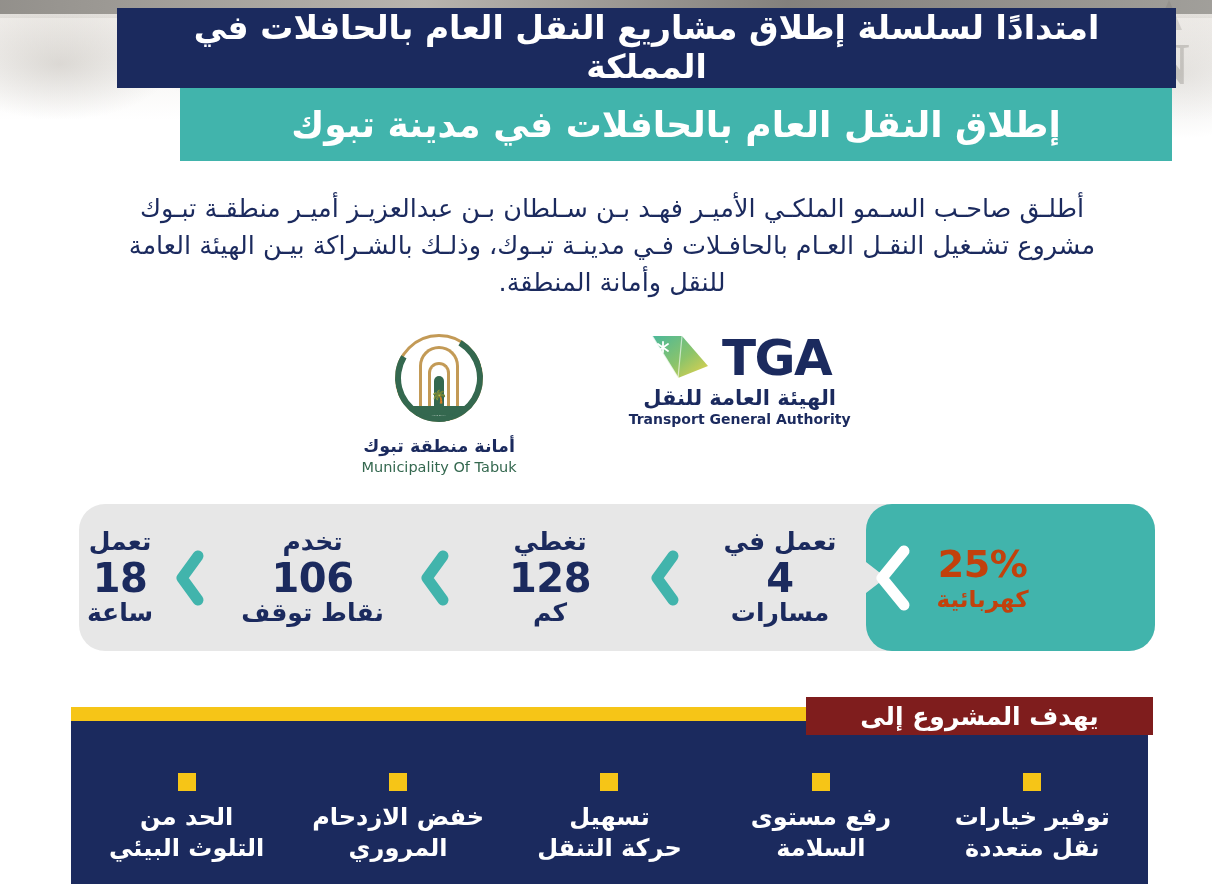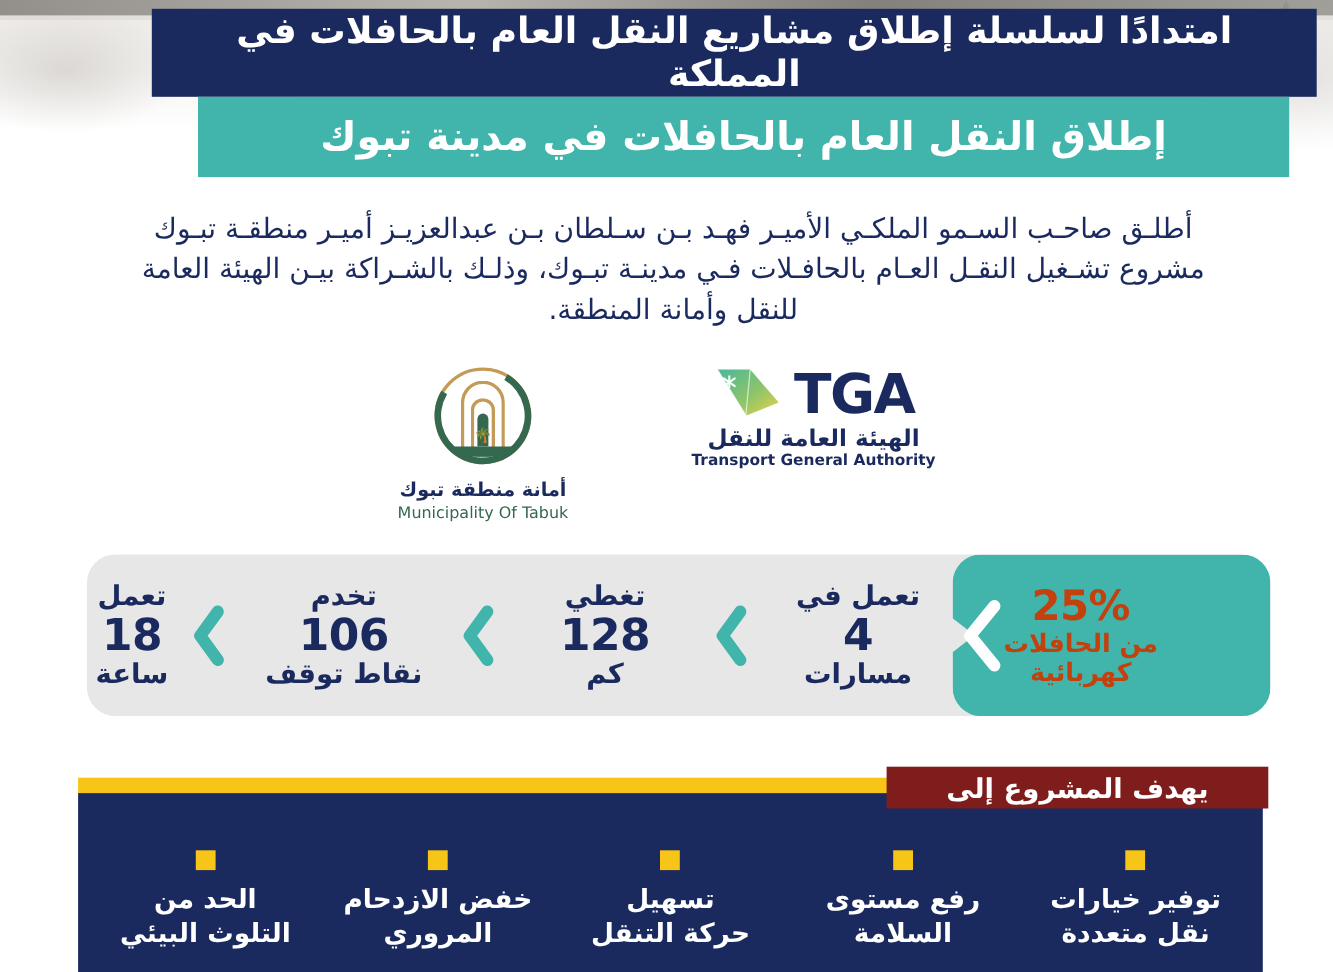--- a/index.html
+++ b/index.html
@@ -66,21 +66,20 @@
   .headline-primary {
     position: absolute;
     left: 117px; top: 8px;
     width: 1059px; height: 80px;
     background: #1b2a5e;
     display: flex;
     align-items: center;
     justify-content: center;
     box-sizing: border-box;
     padding: 0 22px;
-    margin-left: 21px;
   }
   .headline-primary span {
     color: #ffffff;
     font-size: 33px;
     font-weight: 700;
     line-height: 1.18;
     text-align: center;
     letter-spacing: -.3px;
   }
   .headline-secondary {
@@ -441,21 +440,20 @@
   <div style="position:relative;flex:0 0 289px;">
     <div class="stat-highlight">
       <svg width="289" height="147" viewBox="0 0 289 147" style="position:absolute;left:0;top:0;">
         <path d="M26,0 H289 V147 H26 A26,26 0 0 1 0,121 V89 L20,73.5 L0,58 V26 A26,26 0 0 1 26,0 Z" fill="#41b4ac" transform="translate(0,0)"></path>
       </svg>
       <svg width="46" height="70" viewBox="0 0 46 70" style="position:absolute;left:4px;top:39px;">
         <polyline points="34,8 12,35 34,62" fill="none" stroke="#ffffff" stroke-width="11" stroke-linecap="round" stroke-linejoin="round"></polyline>
       </svg>
       <div class="hl-text">
         <div class="hl-pct">25%</div>
-        <div class="hl-l1">من الحافلات</div>
         <div class="hl-l2">كهربائية</div>
       </div>
     </div>
   </div>
 
   <div class="stat-cell" style="flex:0 0 160px;">
     <div class="stat-top">تعمل في</div>
     <div class="stat-num">4</div>
     <div class="stat-bot">مسارات</div>
   </div>

